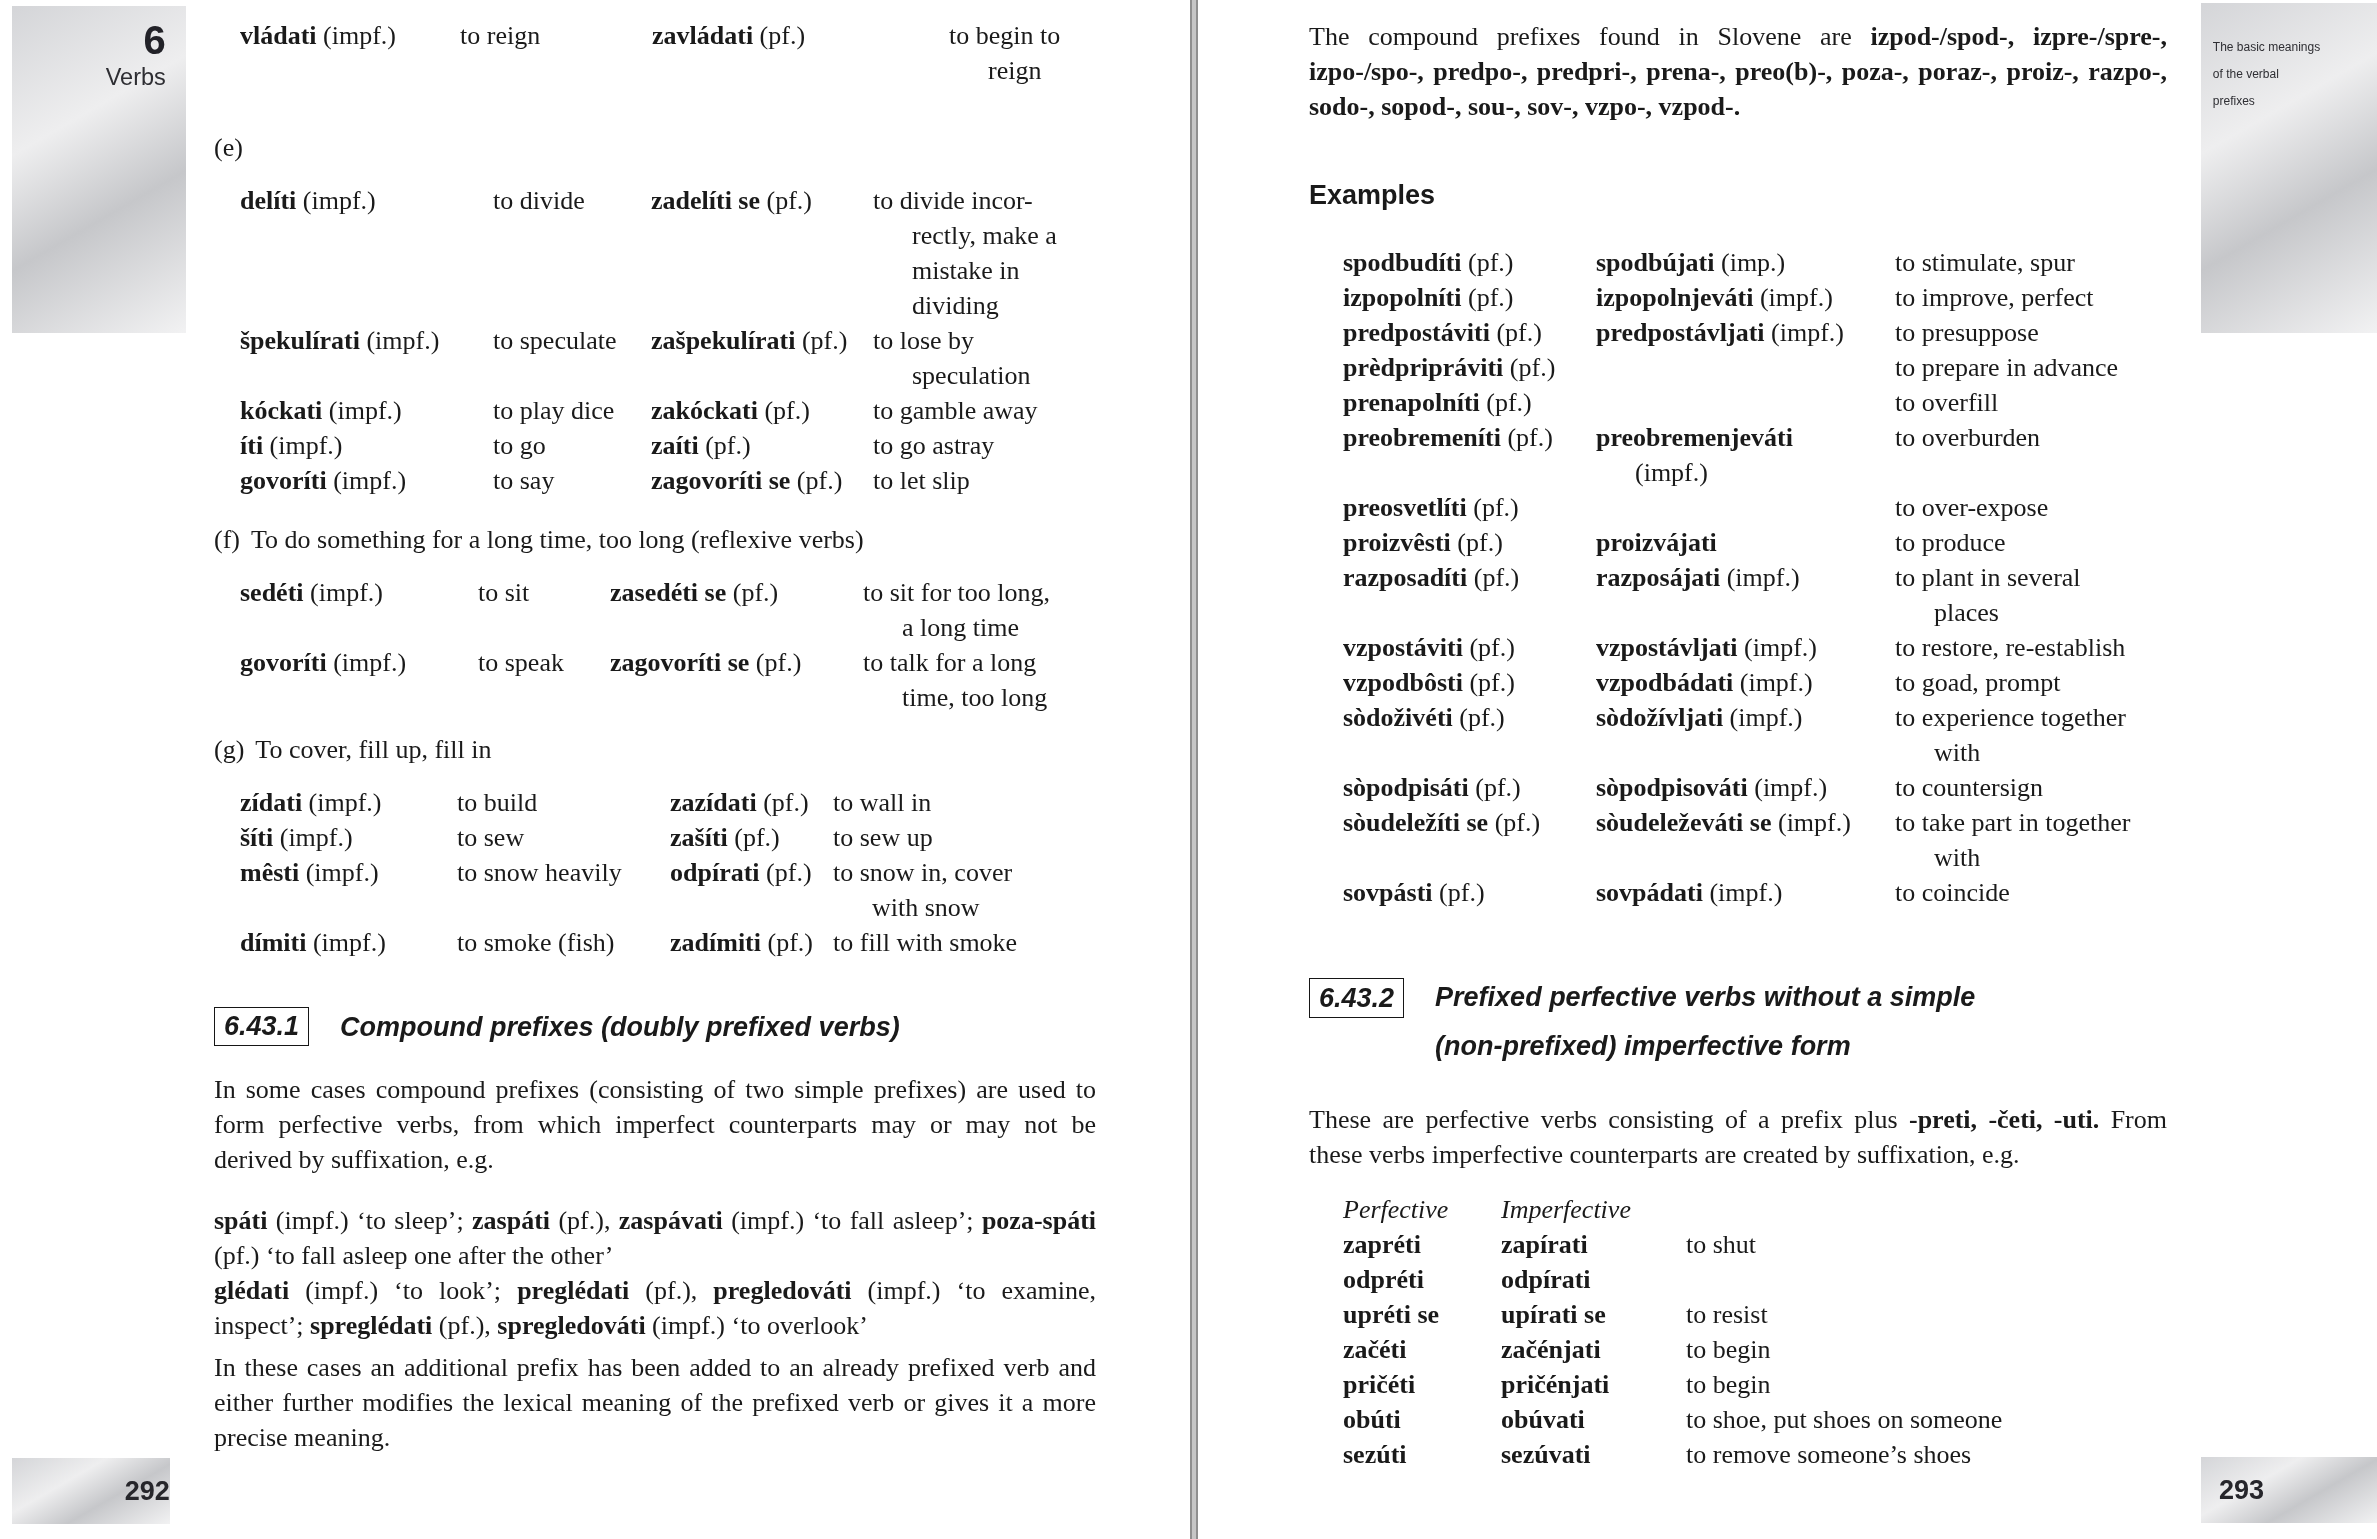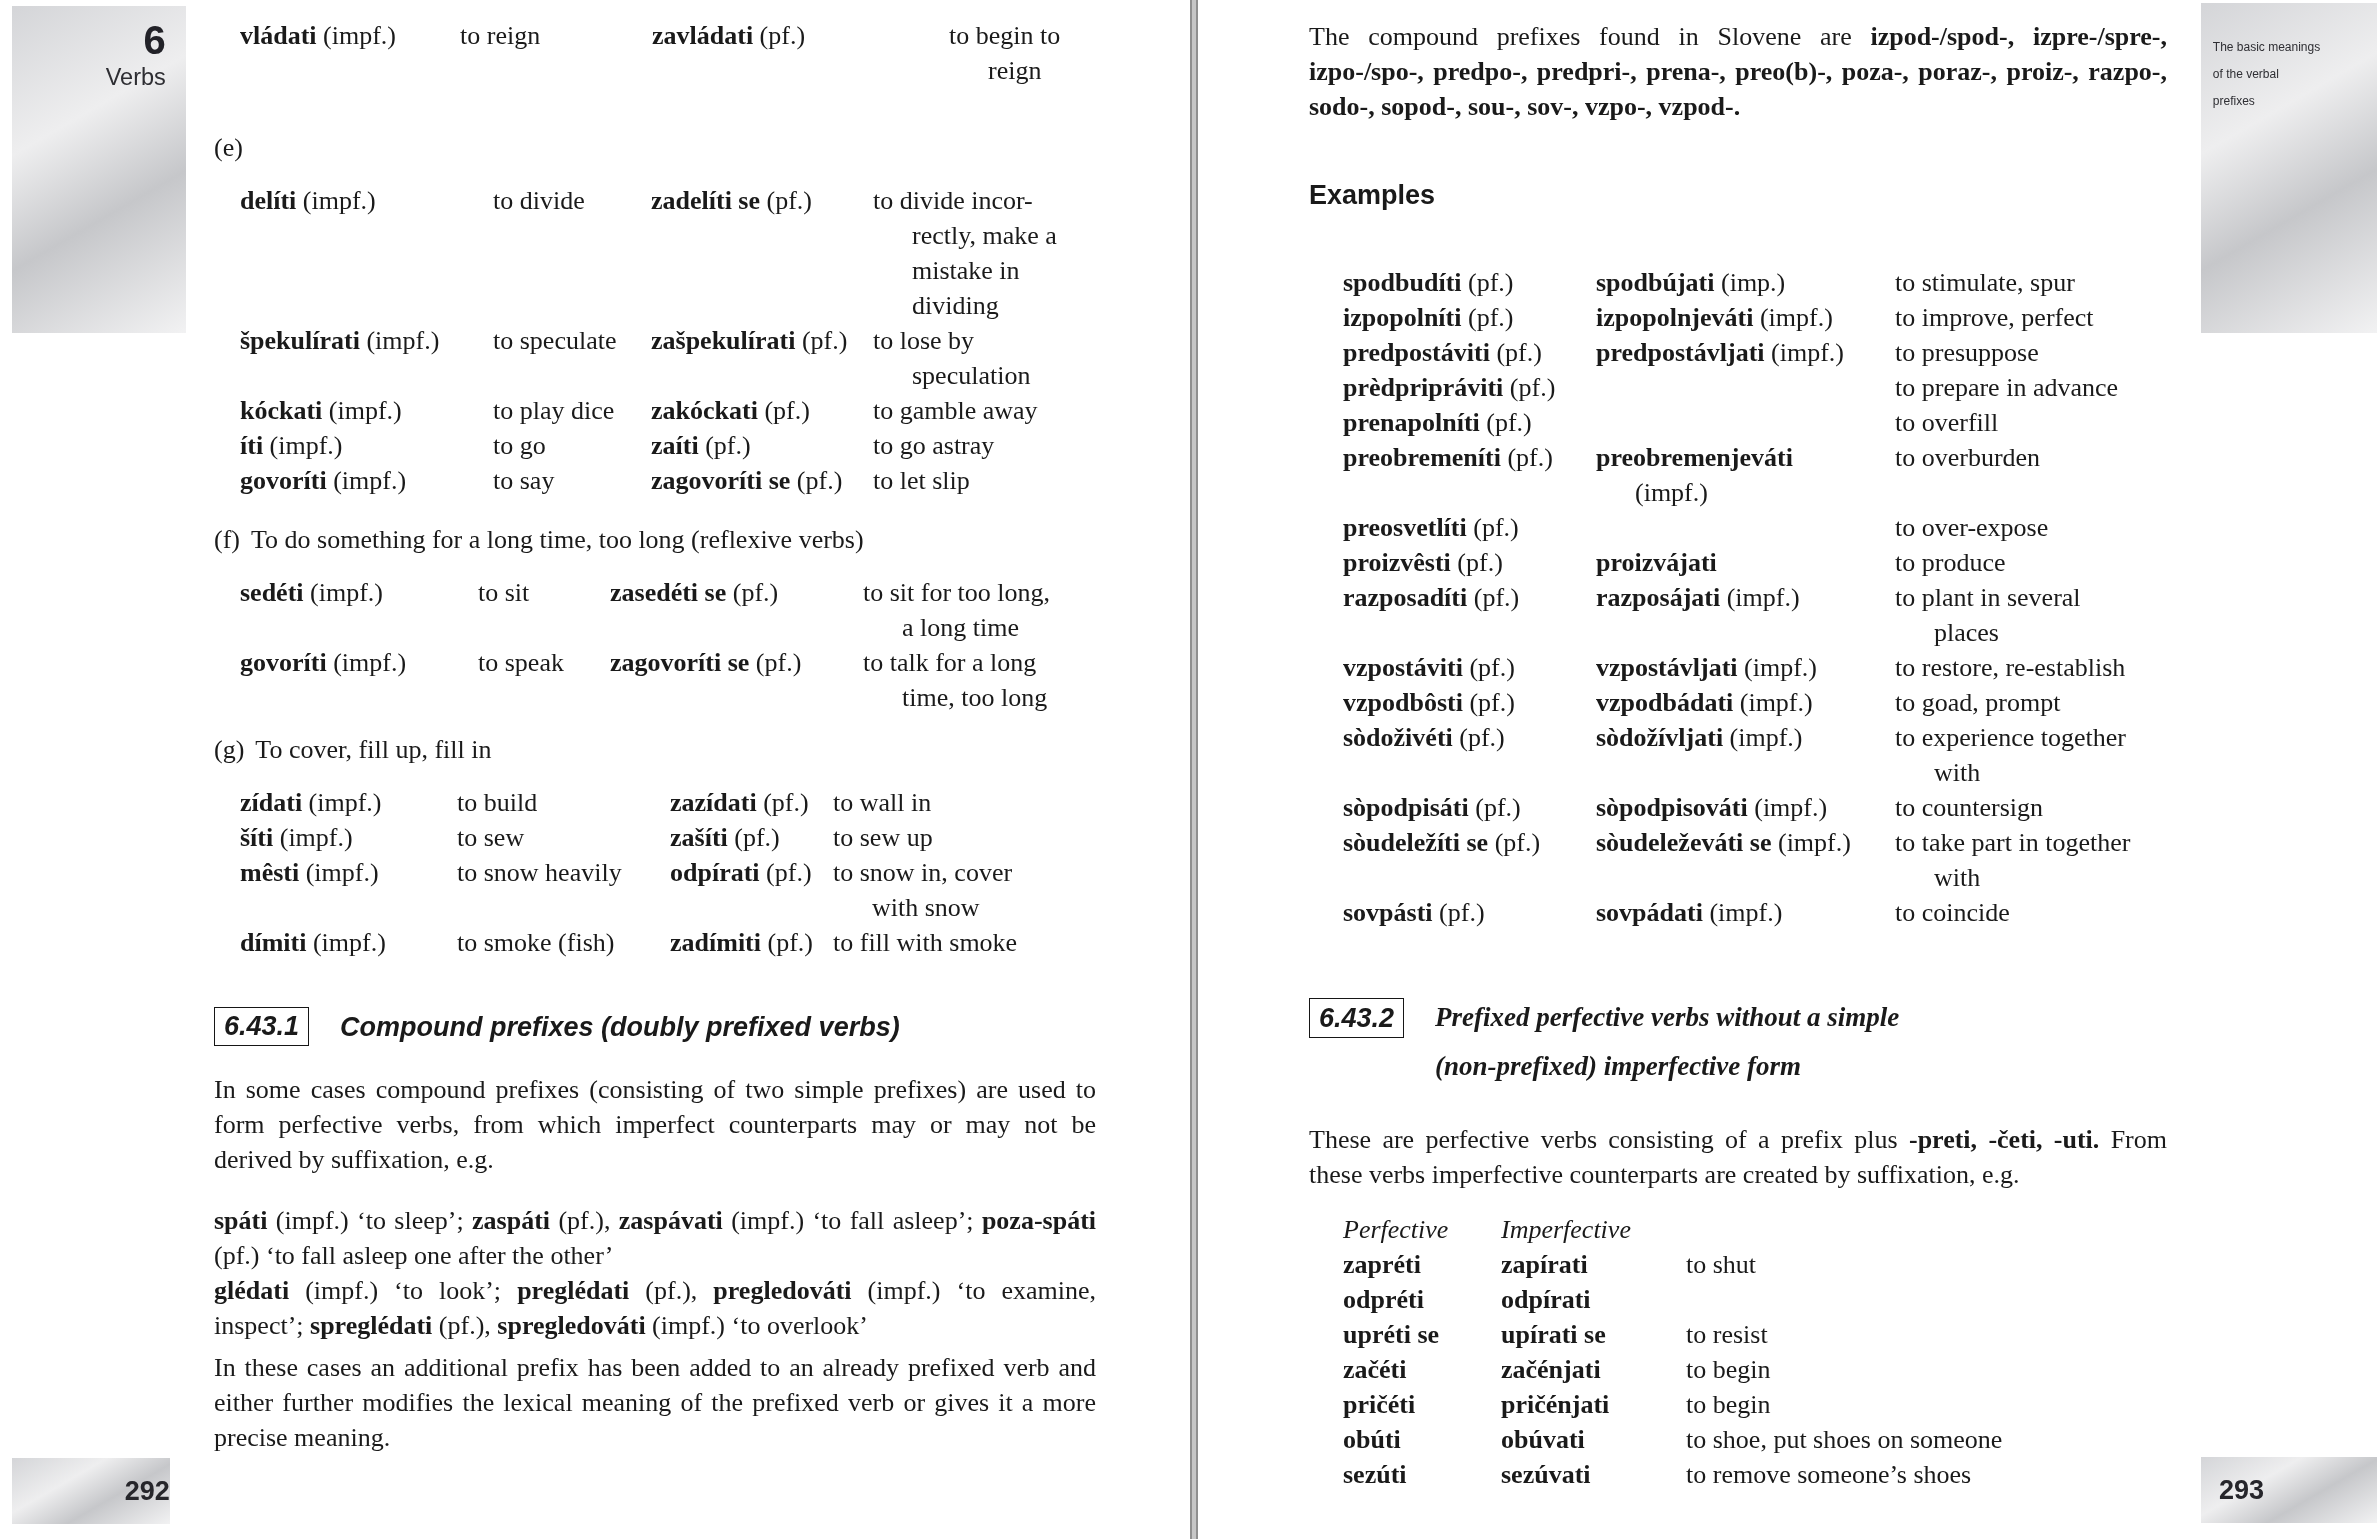--- a/index.html
+++ b/index.html
@@ -52,35 +52,35 @@
   .mt-e{margin-top:42px;margin-bottom:18px;}
   .mt-f{margin-top:23.5px;margin-bottom:18px;}
   .mt-g{margin-top:17px;margin-bottom:18px;}
 
   .sub-h{display:flex;align-items:flex-start;}
   .sub-num{display:inline-block;border:1.8px solid #161616;padding:1.8px 9px;flex:0 0 auto;
            font-family:"Liberation Sans","DejaVu Sans",sans-serif;font-weight:bold;
            font-style:italic;font-size:27px;line-height:34px;}
   .sub-title{font-family:"Liberation Sans","DejaVu Sans",sans-serif;font-weight:bold;
              font-style:italic;font-size:27px;line-height:40px;margin-left:31px;}
-  .sub-title-lines{font-family:Liberation Serif, serif;font-weight:bold;
+  .sub-title-lines{font-family:Liberation Sans, sans-serif;font-weight:bold;
              font-style:italic;font-size:27px;line-height:49px;margin-left:31px;margin-top:-5.4px;}
   .sub-left{margin-top:47px;}
   .sub-right{margin-top:68px;}
 
   .para{text-align:justify;}
   .p1{margin-top:25px;}
   .p2{margin-top:7.2px;}
   .expara1{margin-top:26px;text-align:justify;}
   .expara2{text-align:justify;}
   .rp{margin-top:31px;}
 
   .ex-h{margin-top:54px;font-family:"Liberation Sans","DejaVu Sans",sans-serif;
         font-weight:bold;font-size:27px;line-height:35px;}
-  .t-ex{margin-top:52px;}
+  .t-ex{margin-top:32px;}
   .t-pi{margin-top:20px;}
   .pi-head .cell{font-style:italic;}
 </style>
 </head>
 <body>
 
 <div class="page">
 
   <section>
 

